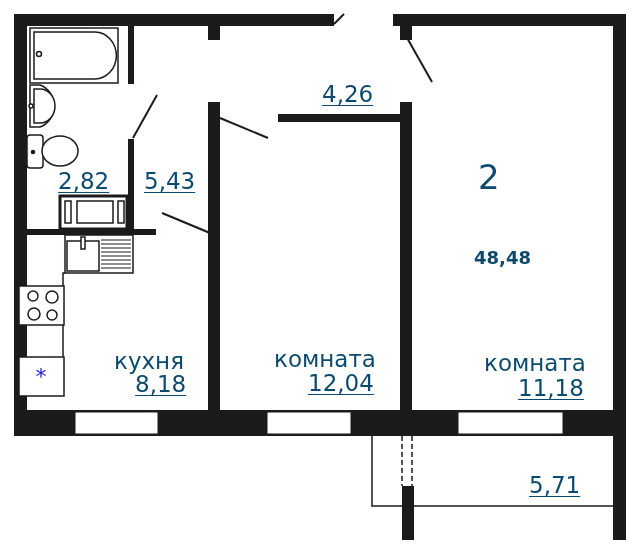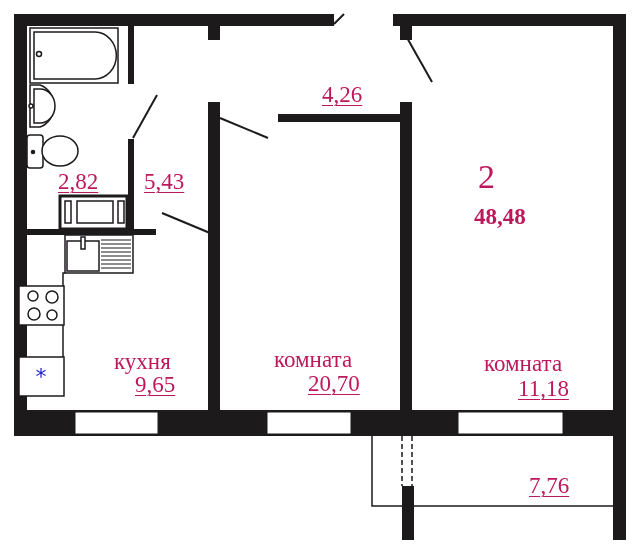--- a/index.html
+++ b/index.html
@@ -1,23 +1,23 @@
 <!DOCTYPE html>
 <html><head>
 <meta charset="utf-8">
 <style>
   html, body { margin: 0; padding: 0; background: #ffffff; }
   body { width: 640px; height: 554px; position: relative; overflow: hidden; font-family: "DejaVu Sans", sans-serif; }
   #plan { position: absolute; left: 0; top: 0; width: 640px; height: 554px; }
-  .lbl { position: absolute; color: #be185d; white-space: nowrap; line-height: 1; font-family: Liberation Serif, serif; }
+  .lbl { position: absolute; color: #0c4a6e; white-space: nowrap; line-height: 1; }
   .area { text-decoration: underline; text-decoration-thickness: 1px; text-underline-offset: 3px; }
   .room-name { font-size: 23px; }
   .room-area { font-size: 23px; }
   .apt-num { font-size: 34px; }
-  .apt-total { font-size: 23px; font-weight: bold; }
+  .apt-total { font-size: 18px; font-weight: bold; margin-top: 44px; }
 </style>
 </head>
 <body>
 
 <svg id="plan" viewBox="0 0 640 554" xmlns="http://www.w3.org/2000/svg">
   <g fill="#1d1a1c">
 
     <rect x="14" y="14" width="320" height="12"></rect>
     <rect x="393" y="14" width="232" height="12"></rect>
     <rect x="208" y="26" width="12" height="14"></rect>
@@ -126,21 +126,21 @@
 </svg>
 
 <div class="lbl room-area area" style="left:58px; top:170px;">2,82</div>
 <div class="lbl room-area area" style="left:144px; top:170px;">5,43</div>
 <div class="lbl room-area area" style="left:322px; top:83px;">4,26</div>
 
 <div class="lbl apt-num" style="left:478px; top:160px;">2</div>
 <div class="lbl apt-total" style="left:474px; top:205px;">48,48</div>
 
 <div class="lbl room-name" style="left:114px; top:350px;">кухня</div>
-<div class="lbl room-area area" style="left:135px; top:373px;">9,65</div>
+<div class="lbl room-area area" style="left:135px; top:373px;">8,18</div>
 
 <div class="lbl room-name" style="left:274px; top:348px;">комната</div>
-<div class="lbl room-area area" style="left:308px; top:372px;">20,70</div>
+<div class="lbl room-area area" style="left:308px; top:372px;">12,04</div>
 
 <div class="lbl room-name" style="left:484px; top:352px;">комната</div>
 <div class="lbl room-area area" style="left:518px; top:377px;">11,18</div>
 
-<div class="lbl room-area area" style="left:529px; top:474px;">7,76</div>
+<div class="lbl room-area area" style="left:529px; top:474px;">5,71</div>
 
 </body></html>

